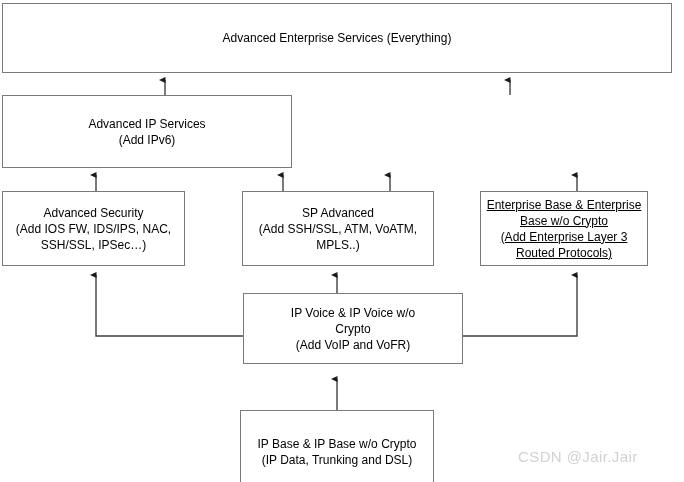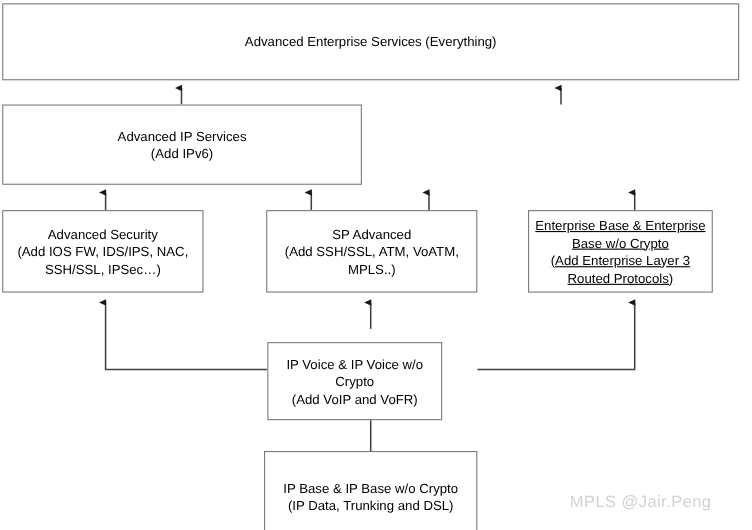--- a/index.html
+++ b/index.html
@@ -82,21 +82,21 @@
 
     <path d="M 434 336 L 577 336 L 577 275" fill="none" stroke="#404040" stroke-width="1.4" marker-end="url(#arrowhead)"></path>
 
     <line x1="337" y1="410" x2="337" y2="379" stroke="#404040" stroke-width="1.4" marker-end="url(#arrowhead)"></line>
   </svg>
 
   <div class="node" style="left:2px; top:3px; width:670px; height:70px;">
     <span>Advanced Enterprise Services (Everything)</span>
   </div>
 
-  <div class="node" style="left:2px; top:95px; width:327px; height:73px;">
+  <div class="node" style="left:2px; top:95px; width:290px; height:73px;">
     <span>Advanced IP Services
 (Add IPv6)</span>
   </div>
 
 
   <div class="node" style="left:2px; top:191px; width:183px; height:75px;">
     <span>Advanced Security
 (Add IOS FW, IDS/IPS, NAC,
 SSH/SSL, IPSec…)</span>
   </div>
@@ -107,26 +107,26 @@
 MPLS..)</span>
   </div>
 
   <div class="node" style="left:480px; top:191px; width:168px; height:75px;text-decoration:underline;">
     <span>Enterprise Base &amp; Enterprise
 Base w/o Crypto
 (Add Enterprise Layer 3
 Routed Protocols)</span>
   </div>
 
-  <div class="node" style="left:243px; top:311px; width:159px; height:71px;">
+  <div class="node" style="left:243px; top:293px; width:220px; height:71px;">
     <span>IP Voice &amp; IP Voice w/o
 Crypto
 (Add VoIP and VoFR)</span>
   </div>
 
   <div class="node" style="left:240px; top:410px; width:194px; height:84px;">
     <span>IP Base &amp; IP Base w/o Crypto
 (IP Data, Trunking and DSL)</span>
   </div>
 
-  <div class="watermark" style="left:518px; top:448px;">MPLS @Jair.Peng</div>
+  <div class="watermark" style="left:518px; top:448px;">CSDN @Jair.Jair</div>
 
 </div>
 
 </body></html>

